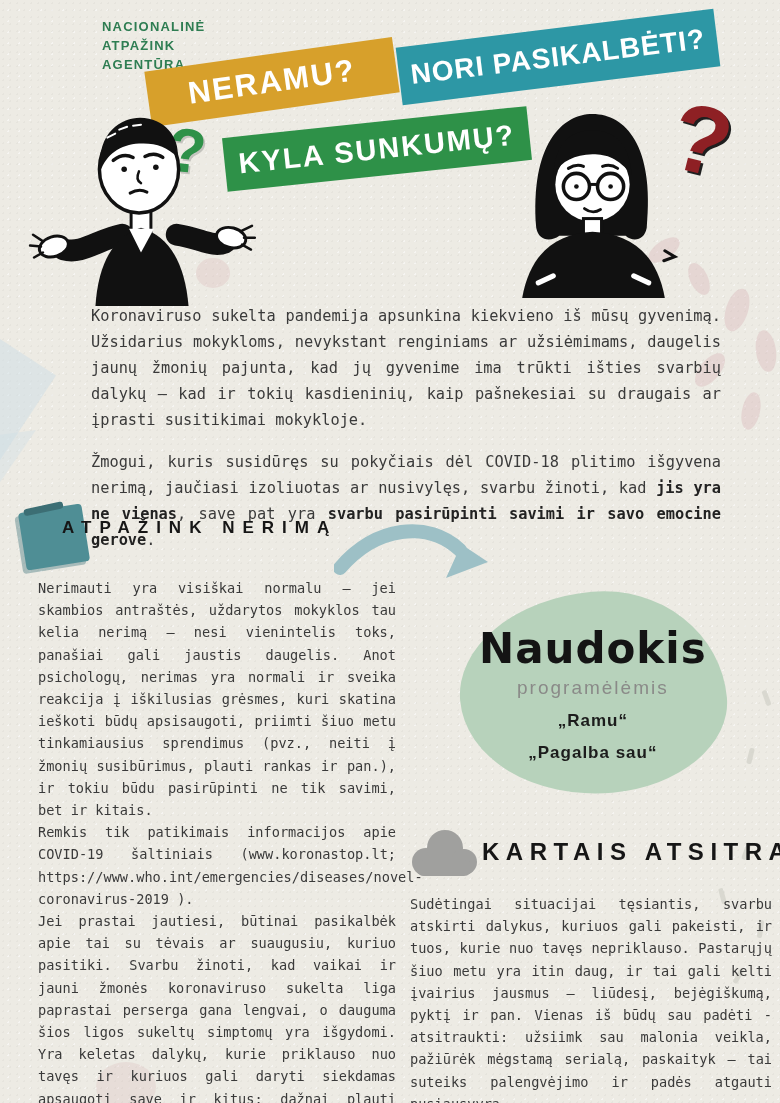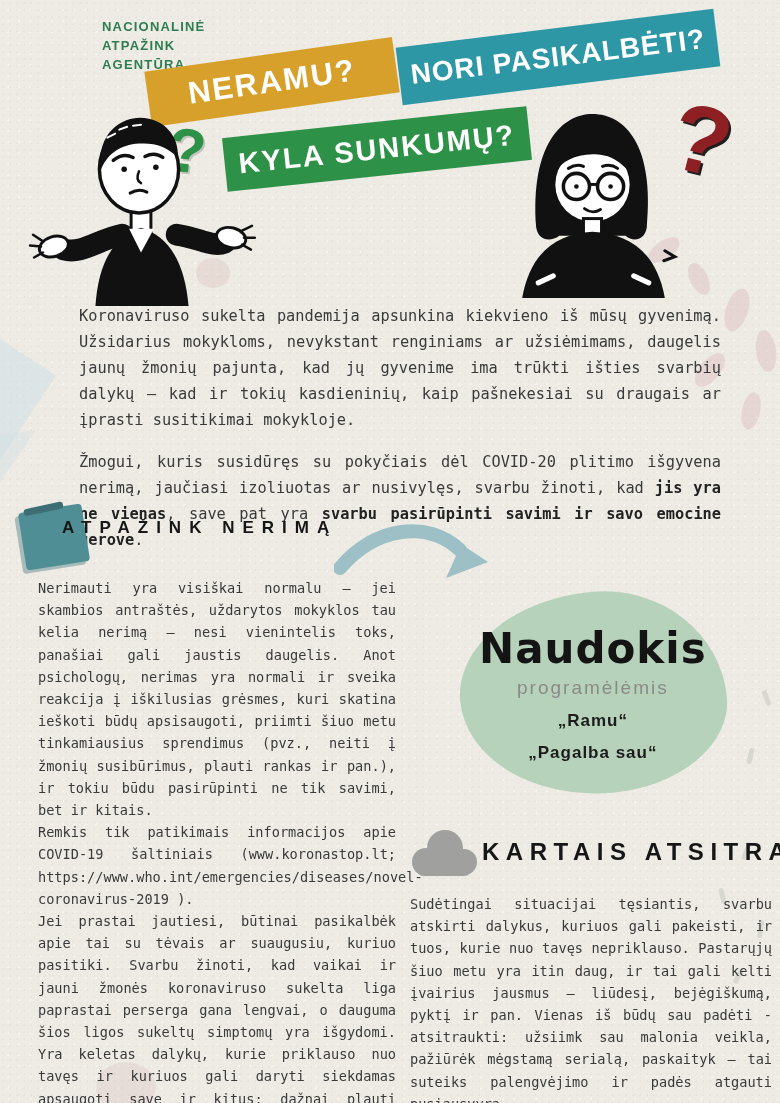--- a/index.html
+++ b/index.html
@@ -42,21 +42,21 @@
     text-shadow:2px 2px 0 #20242233;}
   .q-red{left:672px;top:92px;font-size:96px;color:#8e2024;transform:rotate(14deg);
     text-shadow:3px 2px 0 #1f1f1f;}
   
   .man-ill{position:absolute;left:28px;top:98px;z-index:6;}
   .woman-ill{position:absolute;left:486px;top:102px;z-index:6;}
   
   .intro{position:absolute;left:75px;top:303px;width:646px;
     font-family:"DejaVu Sans Mono", monospace;font-size:15.3px;line-height:26px;
     text-align:justify;color:#3a3a3a;z-index:2;}
-  .intro p{margin:0 0 16px 4px;}
+  .intro p{margin:0 0 16px 16px;}
   .intro b{color:#222;}
   
   .sec-title{position:absolute;color:#161616;font-weight:bold;letter-spacing:8px;
     font-size:17px;white-space:nowrap;z-index:3;}
   .s1-title{left:62px;top:518px;}
   .s2-title{left:482px;top:838px;letter-spacing:6.5px;font-size:24px;}
   .book-icon{position:absolute;left:22px;top:508px;width:64px;height:58px;background:#4f8e95;
     transform:rotate(-9deg);border-radius:4px;box-shadow:-4px 3px 0 #3f747a66;z-index:2;}
   .book-icon::before{content:"";position:absolute;left:6px;top:-4px;width:40px;height:7px;
     background:#3c6e74;border-radius:3px;transform:rotate(-3deg);}
@@ -152,21 +152,21 @@
     <path d="M82,66 q8,-5 15,-2 M116,64 q8,-3 15,2" stroke="#111" stroke-width="3" fill="none" stroke-linecap="round"></path>
     <path d="M98,106 q8,6 16,1" stroke="#111" stroke-width="2.8" fill="none" stroke-linecap="round"></path>
     <rect x="97" y="116" width="18" height="22" fill="#fff" stroke="#111" stroke-width="3"></rect>
     <path d="M36,195 C44,150 70,131 106,129 C143,131 170,150 178,195 Z" fill="#111"></path>
     <path d="M52,180 l15,-7 M162,180 l-15,-7" stroke="#fff" stroke-width="5" stroke-linecap="round"></path>
     <path d="M178,148 l10,6 l-11,4" fill="none" stroke="#111" stroke-width="3" stroke-linecap="round"></path>
   </svg>
 
   <div class="intro">
     <p>Koronaviruso sukelta pandemija apsunkina kiekvieno iš mūsų gyvenimą. Užsidarius mokykloms, nevykstant renginiams ar užsiėmimams, daugelis jaunų žmonių pajunta, kad jų gyvenime ima trūkti išties svarbių dalykų – kad ir tokių kasdieninių, kaip pašnekesiai su draugais ar įprasti susitikimai mokykloje.</p>
-    <p><span>Žmogui, kuris susidūręs su pokyčiais dėl COVID-20 plitimo išgyvena nerimą, jaučiasi izoliuotas ar nusivylęs, svarbu žinoti, kad </span><b>jis yra ne vienas</b><span>, save pat yra </span><b>svarbu pasirūpinti savimi ir savo emocine gerove</b><span>.</span></p>
+    <p><span>Žmogui, kuris susidūręs su pokyčiais dėl COVID-18 plitimo išgyvena nerimą, jaučiasi izoliuotas ar nusivylęs, svarbu žinoti, kad </span><b>jis yra ne vienas</b><span>, save pat yra </span><b>svarbu pasirūpinti savimi ir savo emocine gerove</b><span>.</span></p>
   </div>
 
   <div class="book-icon"></div>
   <div class="sec-title s1-title">ATPAŽINK NERIMĄ</div>
 
   <svg class="arrow-swoosh" width="156" height="88" viewBox="0 0 156 88">
     <path d="M6,52 C42,10 94,4 126,34" stroke="#9dc0c6" stroke-width="14" fill="none" stroke-linecap="round"></path>
     <polygon points="112,18 154,46 112,62 122,40" fill="#9dc0c6"></polygon>
   </svg>
 

